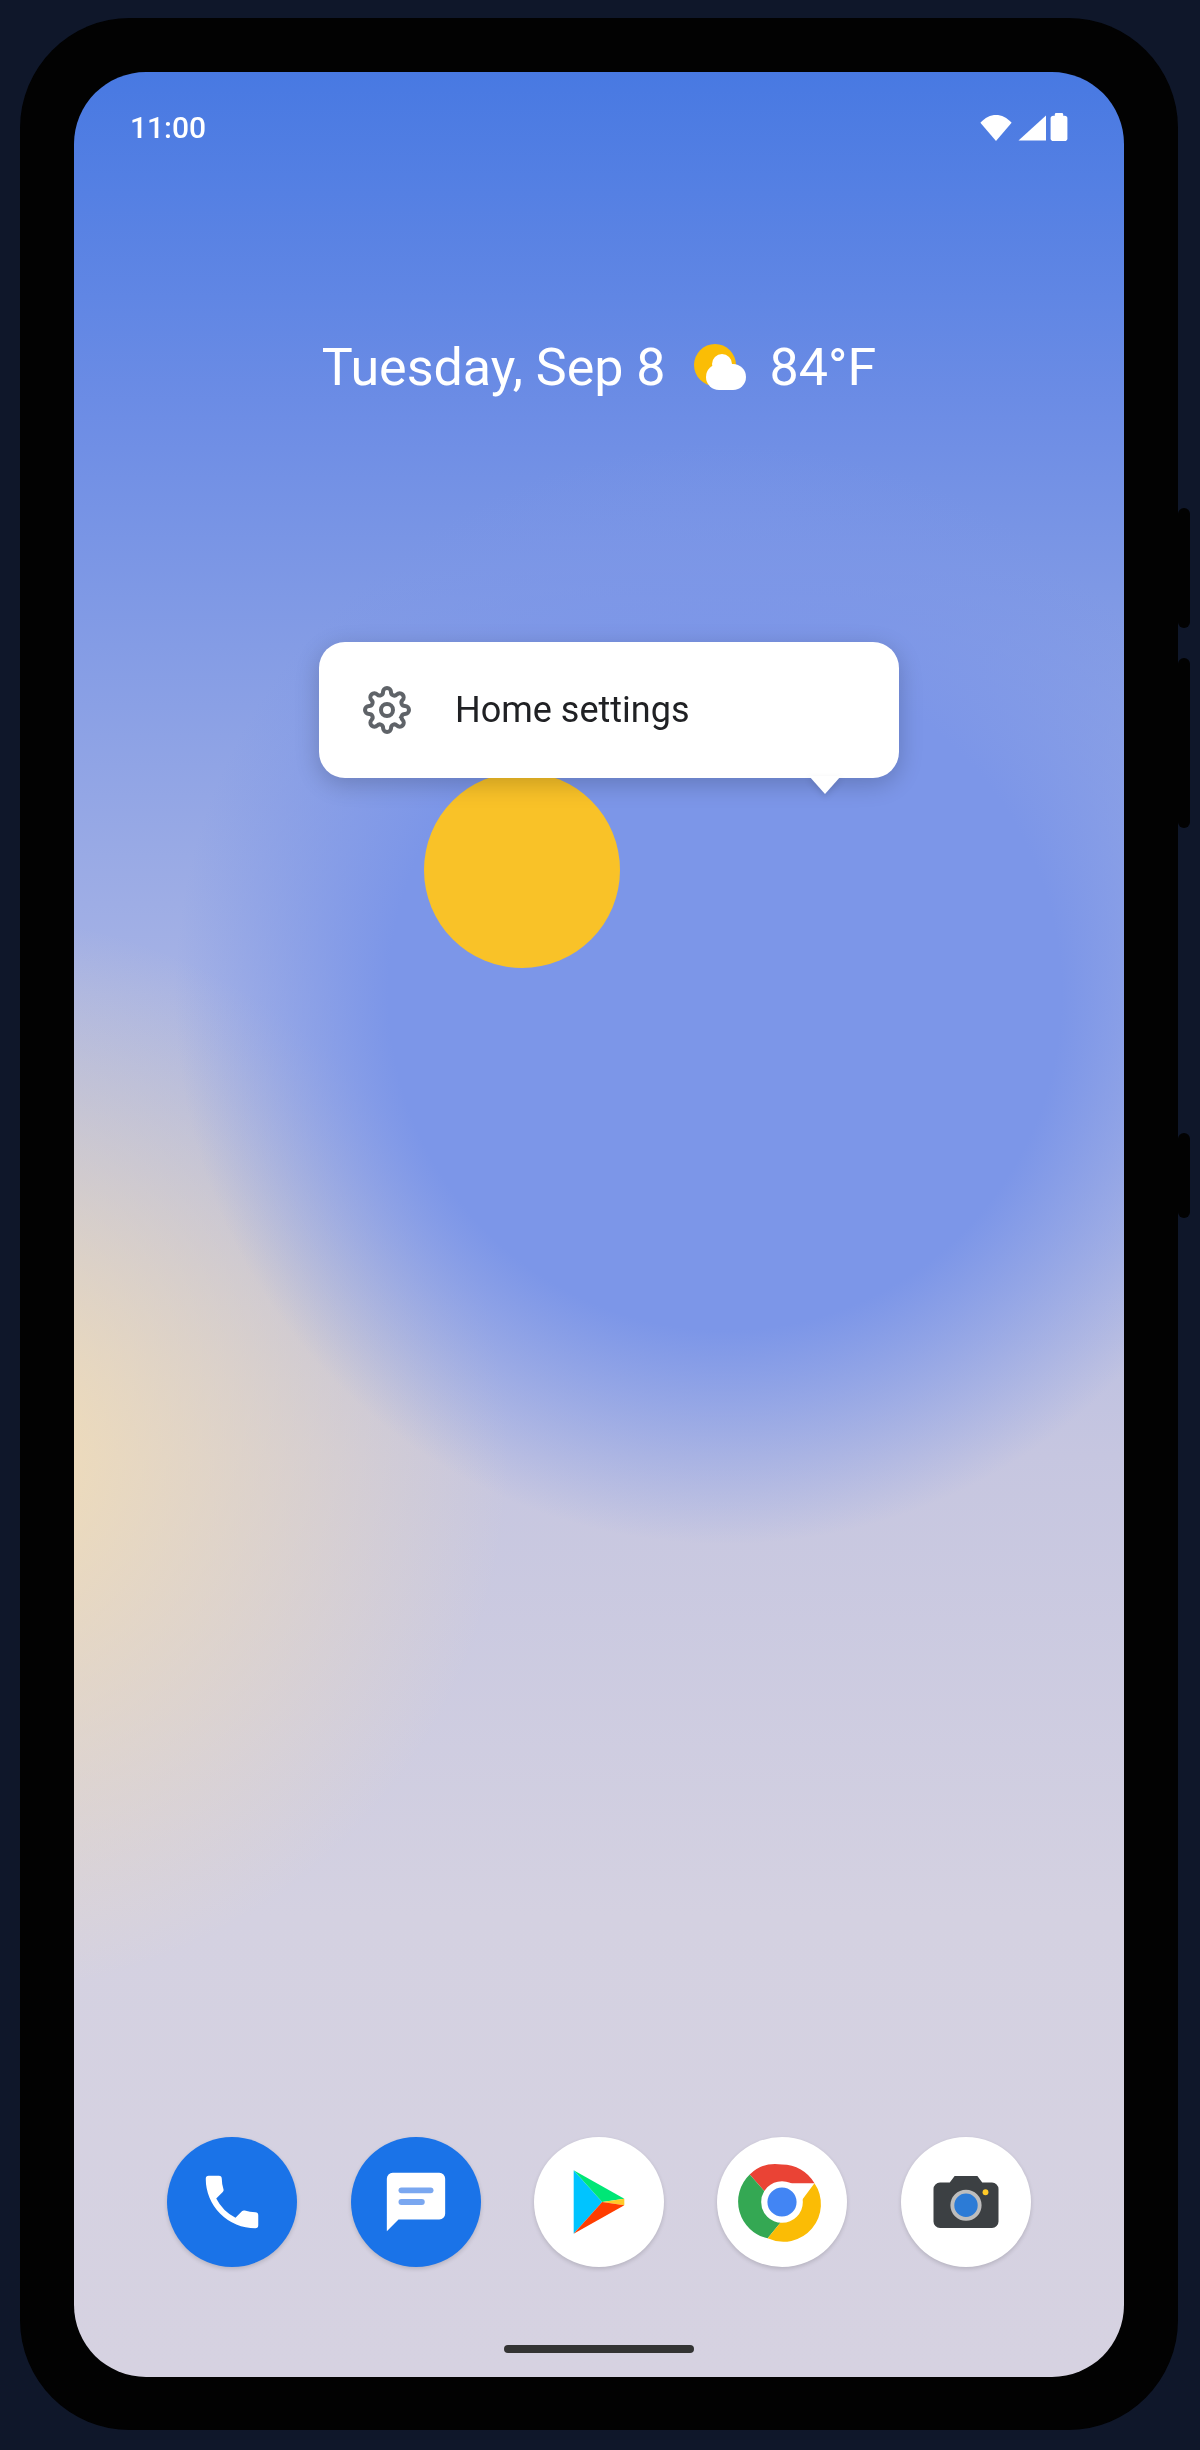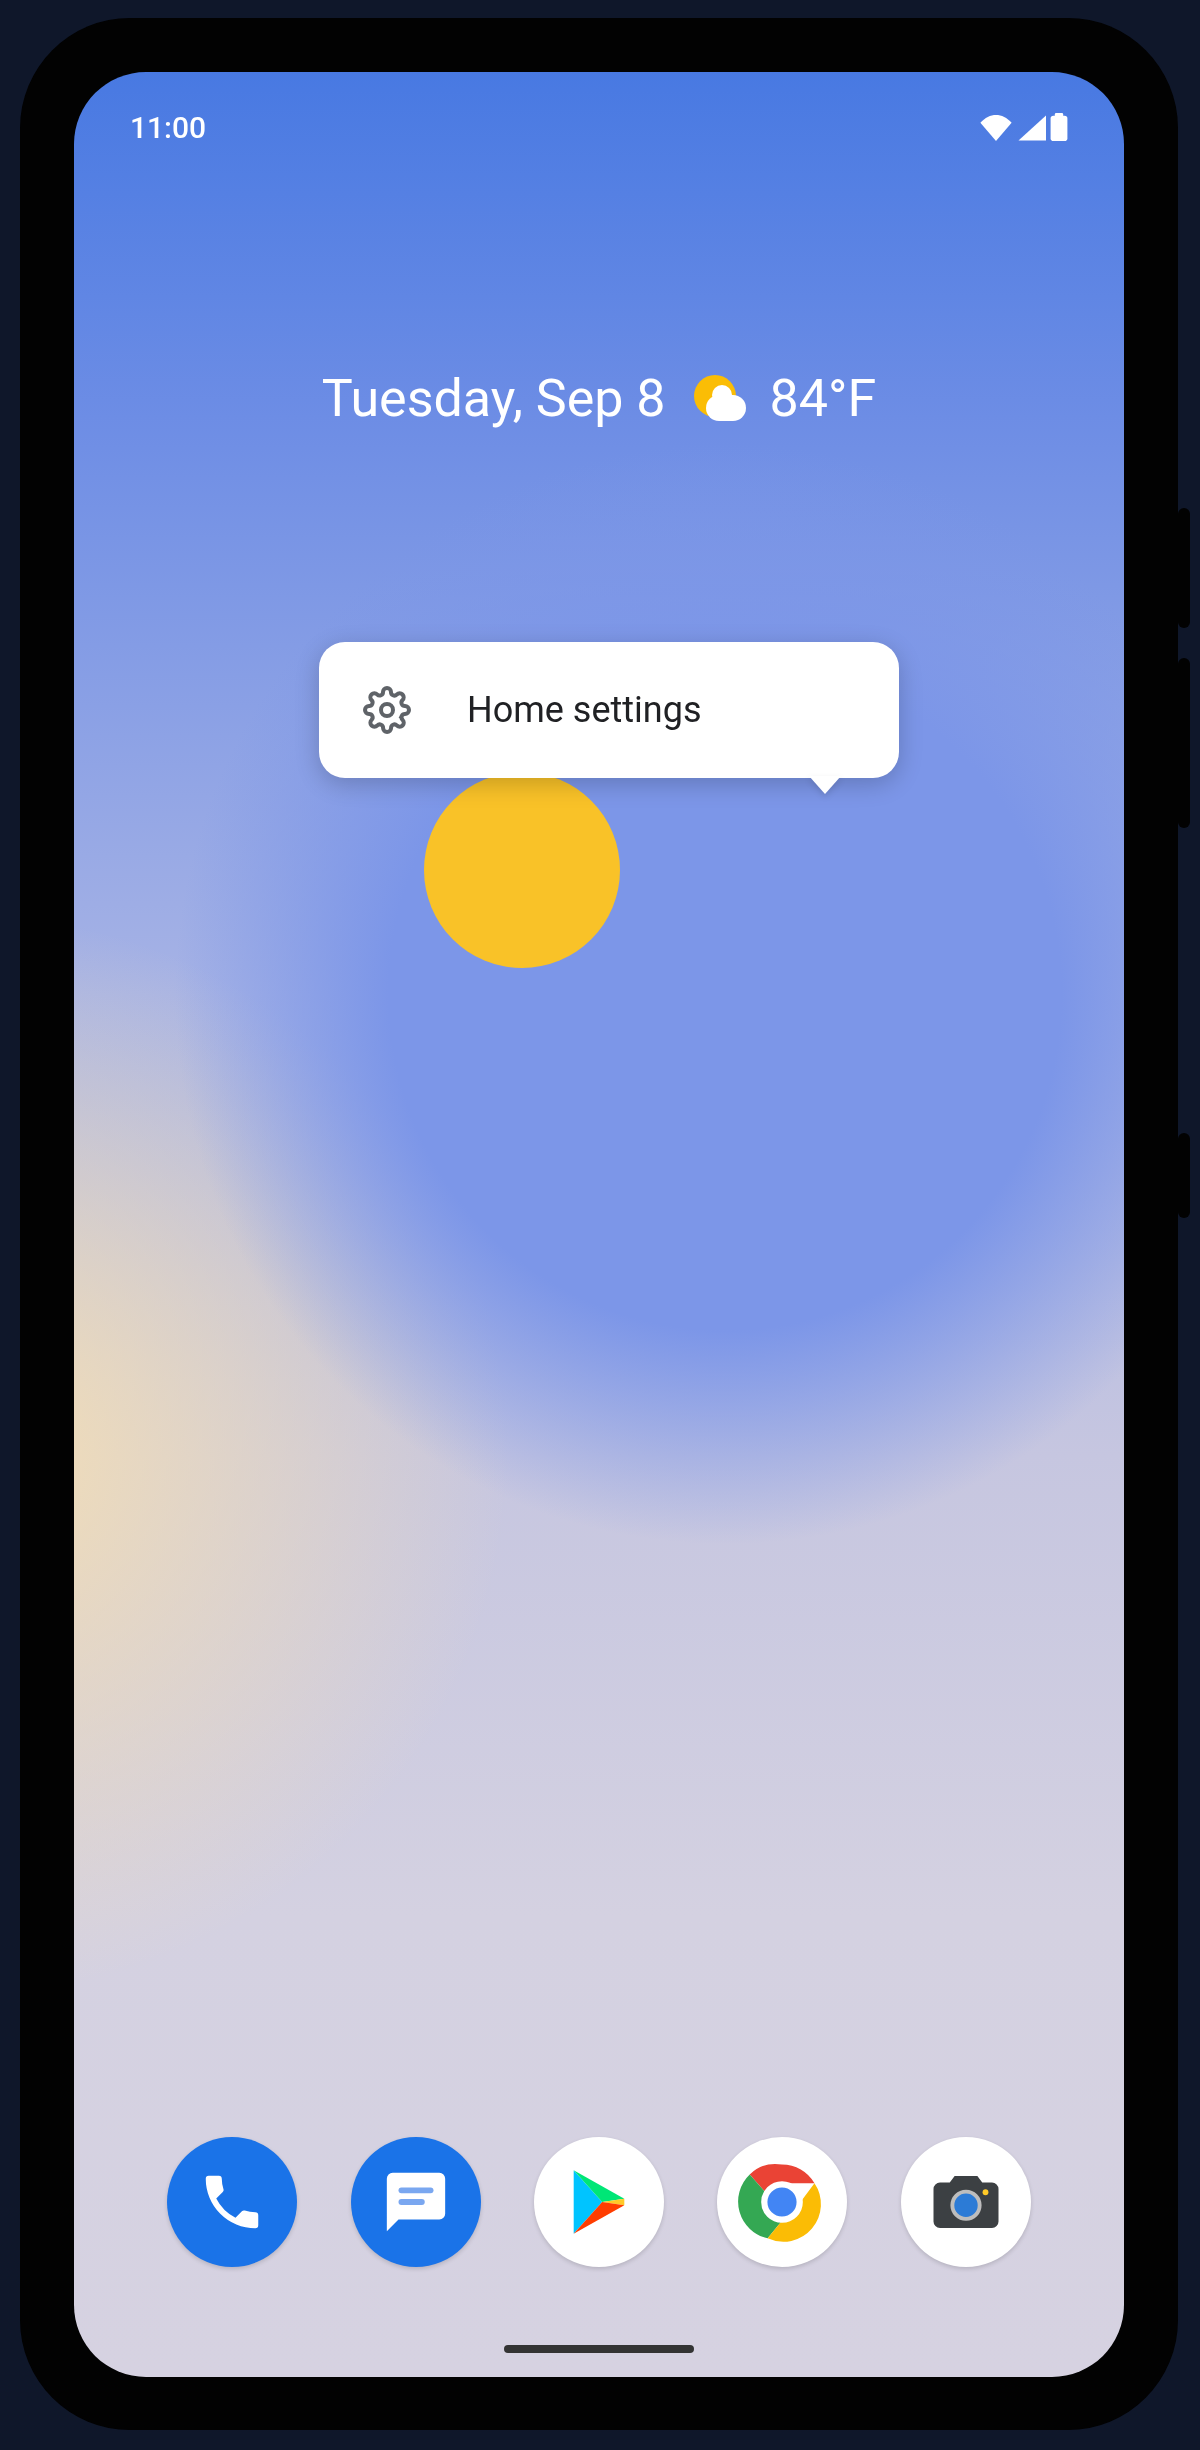--- a/index.html
+++ b/index.html
@@ -78,21 +78,20 @@
     top: 265px;
     left: 0;
     right: 0;
     display: flex;
     align-items: center;
     justify-content: center;
     gap: 24px;
     color: #fff;
     font-size: 52px;
     font-weight: 400;
-    margin-top: 31px;
   }
   .weather-icon {
     width: 56px;
     height: 56px;
     position: relative;
   }
   .weather-icon .sun {
     position: absolute;
     width: 42px;
     height: 42px;
@@ -138,21 +137,21 @@
     width: 0;
     height: 0;
     border-left: 16px solid transparent;
     border-right: 16px solid transparent;
     border-top: 18px solid #fff;
     filter: drop-shadow(0 3px 3px rgba(0,0,0,0.12));
   }
   .menu-item {
     display: flex;
     align-items: center;
-    gap: 56px;
+    gap: 44px;
     padding: 44px 44px;
     font-size: 36px;
     color: var(--menu-text);
     position: relative;
   }
   .menu-item .mi-icon {
     width: 48px;
     height: 48px;
     color: var(--icon-grey);
     flex: 0 0 48px;

